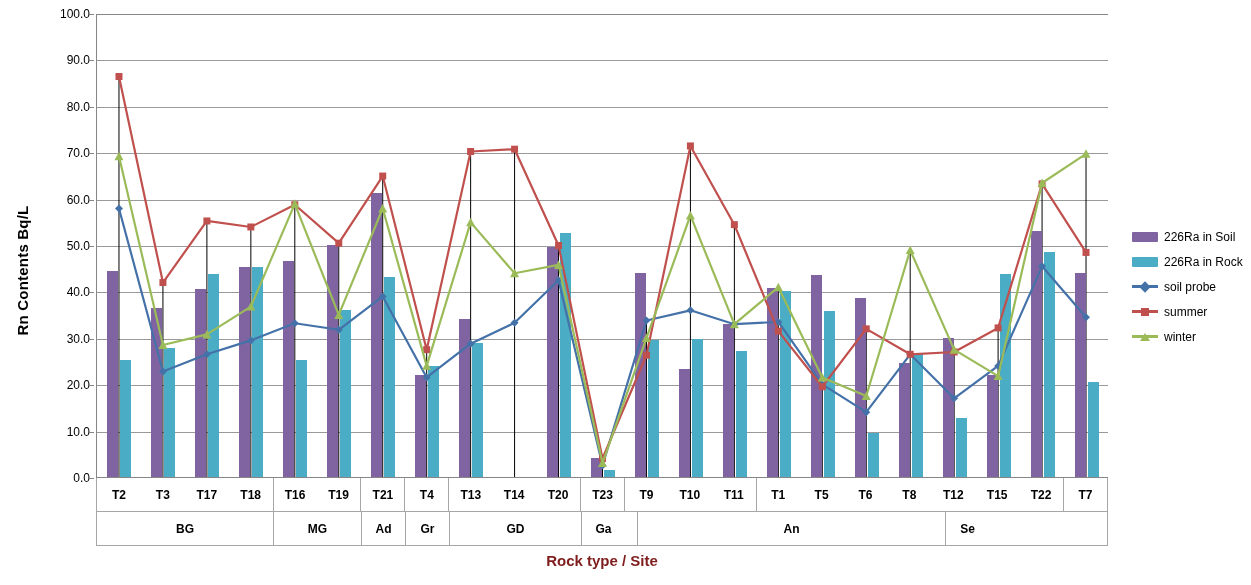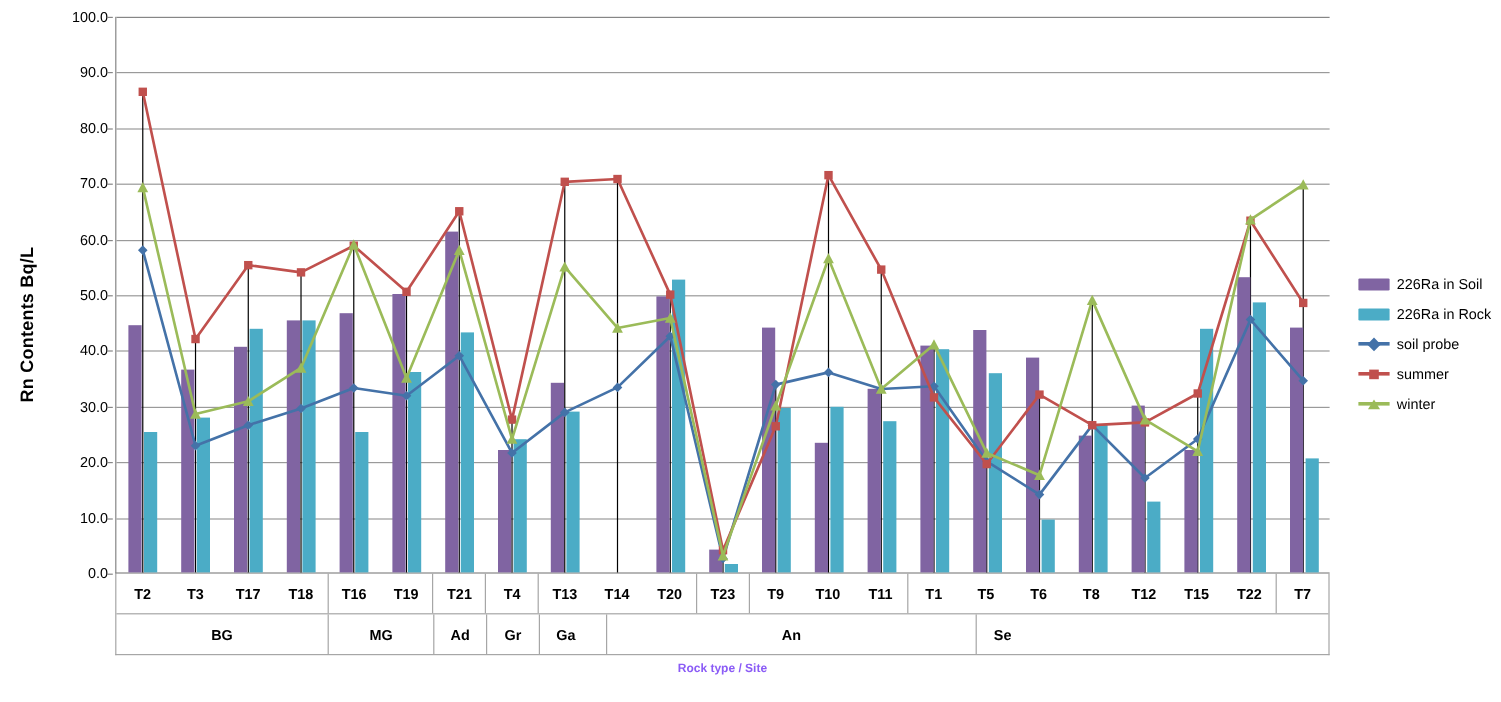--- a/index.html
+++ b/index.html
@@ -125,23 +125,23 @@
   .x-site-cell.gsep, .x-group-cell.gsep {
     border-left: 1px solid #a6a6a6;
   }
 
   
   #x-axis-title {
     position: absolute;
     left: 96px; top: 552px;
     width: 1012px;
     text-align: center;
-    font-size: 10px;
+    font-size: 15px;
     font-weight: bold;
-    color: #8b5cf6;
+    color: #7f1d1d;
   }
 
   
   #legend {
     position: absolute;
     left: 1132px; top: 229px;
     width: 118px;
     display: flex;
     flex-direction: column;
     gap: 10px;
@@ -403,20 +403,21 @@
         <div class="x-site-cell" style="width: 44px;">T12</div>
         <div class="x-site-cell" style="width: 44px;">T15</div>
         <div class="x-site-cell" style="width: 44px;">T22</div>
         <div class="x-site-cell gsep" style="width: 44px;">T7</div>
       </div>
     <div id="x-group-row">
         <div class="x-group-cell" style="width: 176px;">BG</div>
         <div class="x-group-cell gsep" style="width: 88px;">MG</div>
         <div class="x-group-cell gsep" style="width: 44px;">Ad</div>
         <div class="x-group-cell gsep" style="width: 44px;">Gr</div>
+        <div class="x-group-cell gsep" style="width: 132px;">GD</div>
         <div class="x-group-cell gsep" style="width: 44px;">Ga</div>
         <div class="x-group-cell gsep" style="width: 308px; margin-left: 12px;">An</div>
         <div class="x-group-cell gsep" style="width: 44px;">Se</div>
       </div>
   </div>
 
   <div id="x-axis-title">Rock type / Site</div>
 
   <div id="legend">
       <div class="legend-item">

